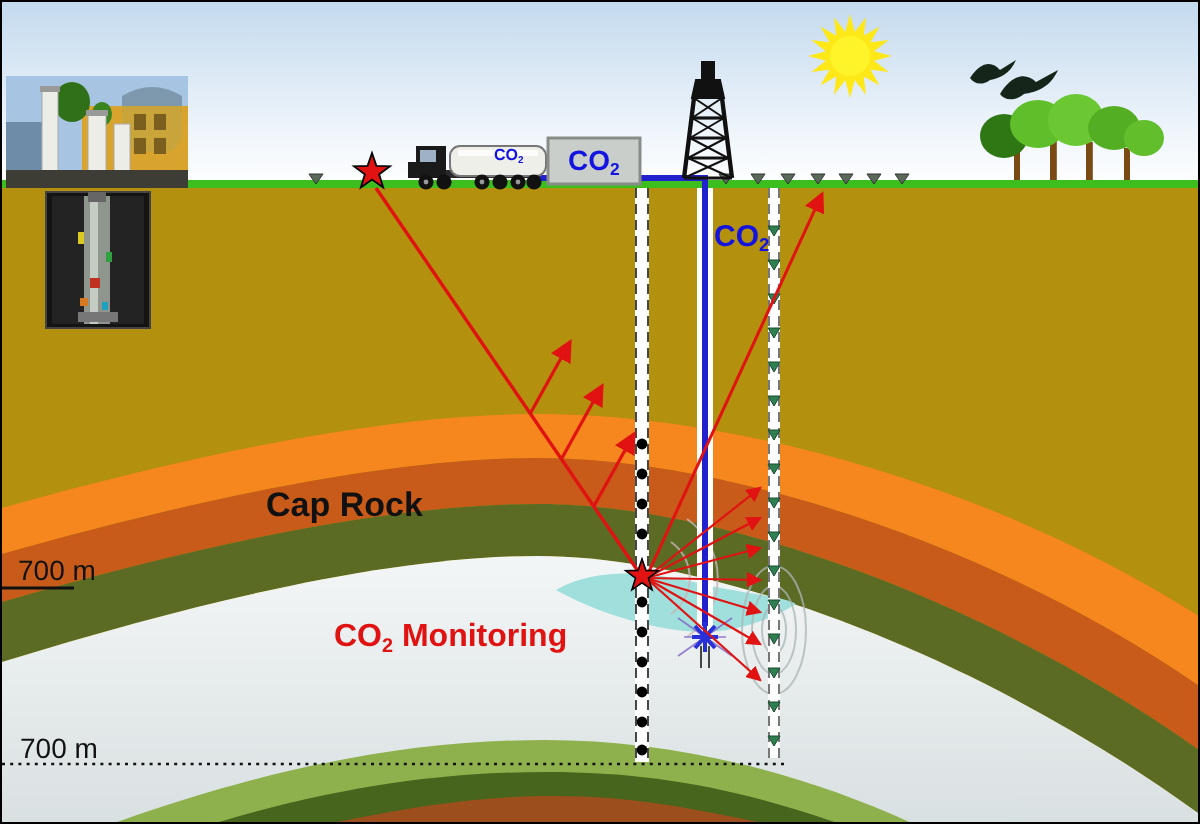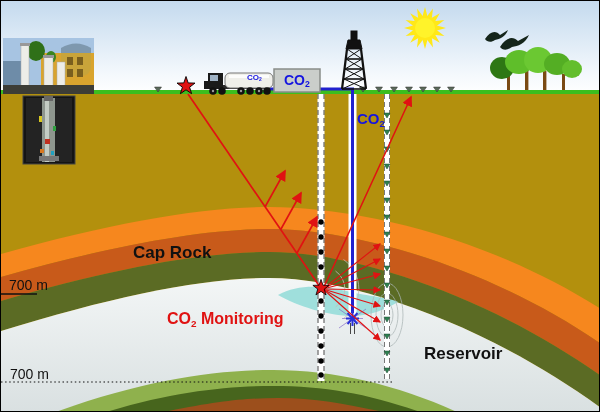--- a/index.html
+++ b/index.html
@@ -268,20 +268,19 @@
 </svg>
 
 <div class="lbl lbl-black lbl-bold" style="left:132px;top:243px;font-size:17px;">Cap Rock</div>
 
 <div class="lbl lbl-black" style="left:8px;top:277px;font-size:14px;">700 m</div>
 
 <div class="lbl lbl-red lbl-bold" style="left:166px;top:310px;font-size:16px;"><span>CO</span><sub>2</sub><span> Monitoring</span></div>
 
 <div class="lbl lbl-black" style="left:9px;top:366px;font-size:14px;">700 m</div>
 
-<div class="lbl lbl-black lbl-bold" style="left:423px;top:344px;font-size:17px;">Reservoir</div>
 
 <div class="lbl lbl-blue lbl-bold" style="left:246px;top:73px;font-size:8px;"><span>CO</span><sub>2</sub></div>
 
 <div class="lbl lbl-blue lbl-bold" style="left:283px;top:72px;font-size:14px;"><span>CO</span><sub>2</sub></div>
 
 <div class="lbl lbl-blue lbl-bold" style="left:356px;top:110px;font-size:15px;"><span>CO</span><sub>2</sub></div>
 </div>
 
 </body></html>

